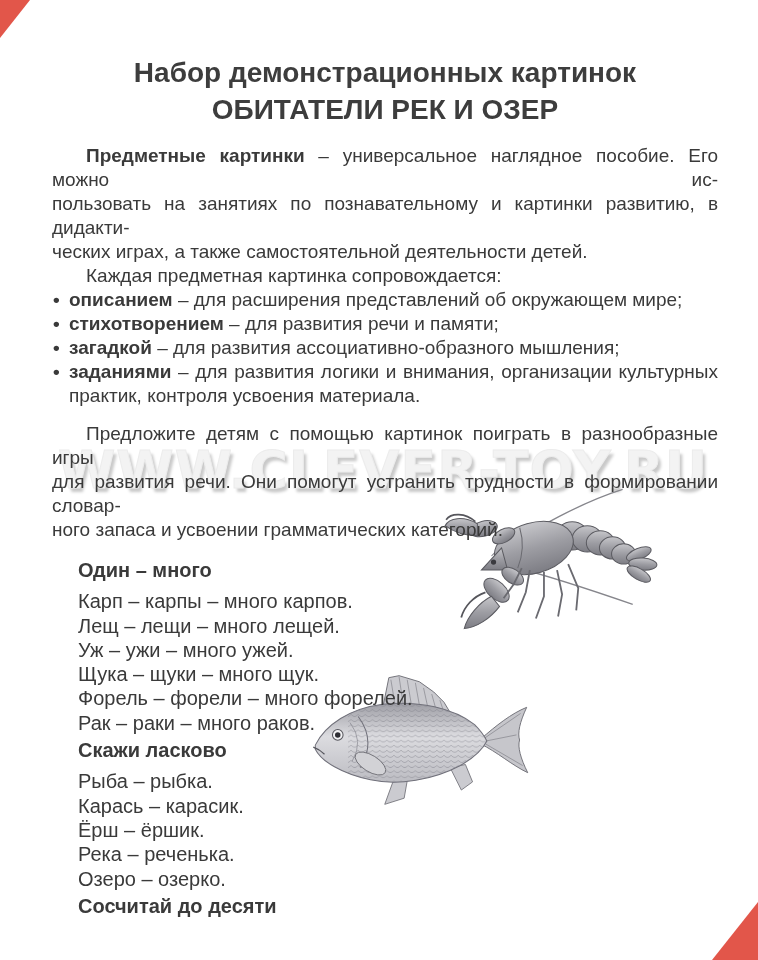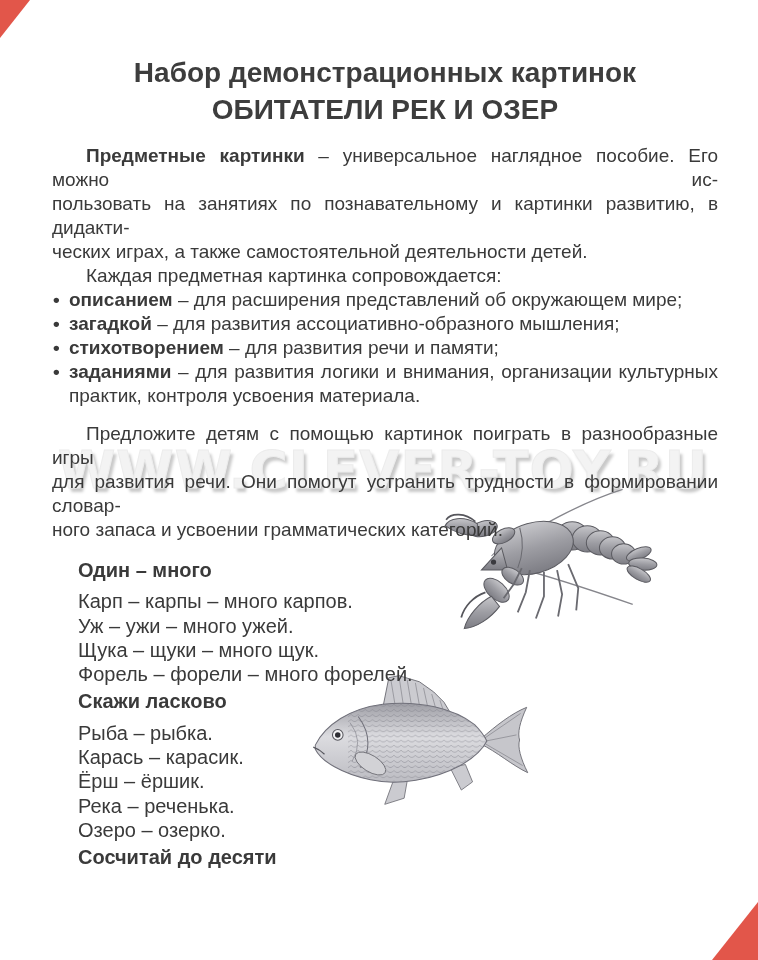--- a/index.html
+++ b/index.html
@@ -170,40 +170,42 @@
 
     <div class="intro">
       <div class="jl ind"><span class="bt">Предметные картинки</span><span> – универсальное наглядное пособие. Его можно ис-</span></div>
       <div class="jl">пользовать на занятиях по познавательному и картинки развитию, в дидакти-</div>
       <div>ческих играх, а также самостоятельной деятельности детей.</div>
 
       <div class="ind">Каждая предметная картинка сопровождается:</div>
 
       <ul class="props">
         <li><span class="bt">описанием</span><span> – для расширения представлений об окружающем мире;</span></li>
+        <li><span class="bt">стихотворением</span><span> – для развития речи и памяти;</span></li>
         <li><span class="bt">загадкой</span><span> – для развития ассоциативно-образного мышления;</span></li>
-        <li><span class="bt">стихотворением</span><span> – для развития речи и памяти;</span></li>
         <li><span class="bt">заданиями</span><span> – для развития логики и внимания, организации культурных практик, контроля усвоения материала.</span></li>
       </ul>
 
       <div class="p3">
         <div class="jl ind">Предложите детям с помощью картинок поиграть в разнообразные игры</div>
         <div class="jl">для развития речи. Они помогут устранить трудности в формировании словар-</div>
         <div>ного запаса и усвоении грамматических категорий.</div>
       </div>
     </div>
 
     <div class="sections">
 
       <div class="sec">
         <div class="sec-h">Один – много</div>
         <div>Карп – карпы – много карпов.</div>
+        <div>Лещ – лещи – много лещей.</div>
         <div>Уж – ужи – много ужей.</div>
         <div>Щука – щуки – много щук.</div>
         <div>Форель – форели – много форелей.</div>
+        <div>Рак – раки – много раков.</div>
       </div>
 
       <div class="sec">
         <div class="sec-h">Скажи ласково</div>
         <div>Рыба – рыбка.</div>
         <div>Карась – карасик.</div>
         <div>Ёрш – ёршик.</div>
         <div>Река – реченька.</div>
         <div>Озеро – озерко.</div>
       </div>

